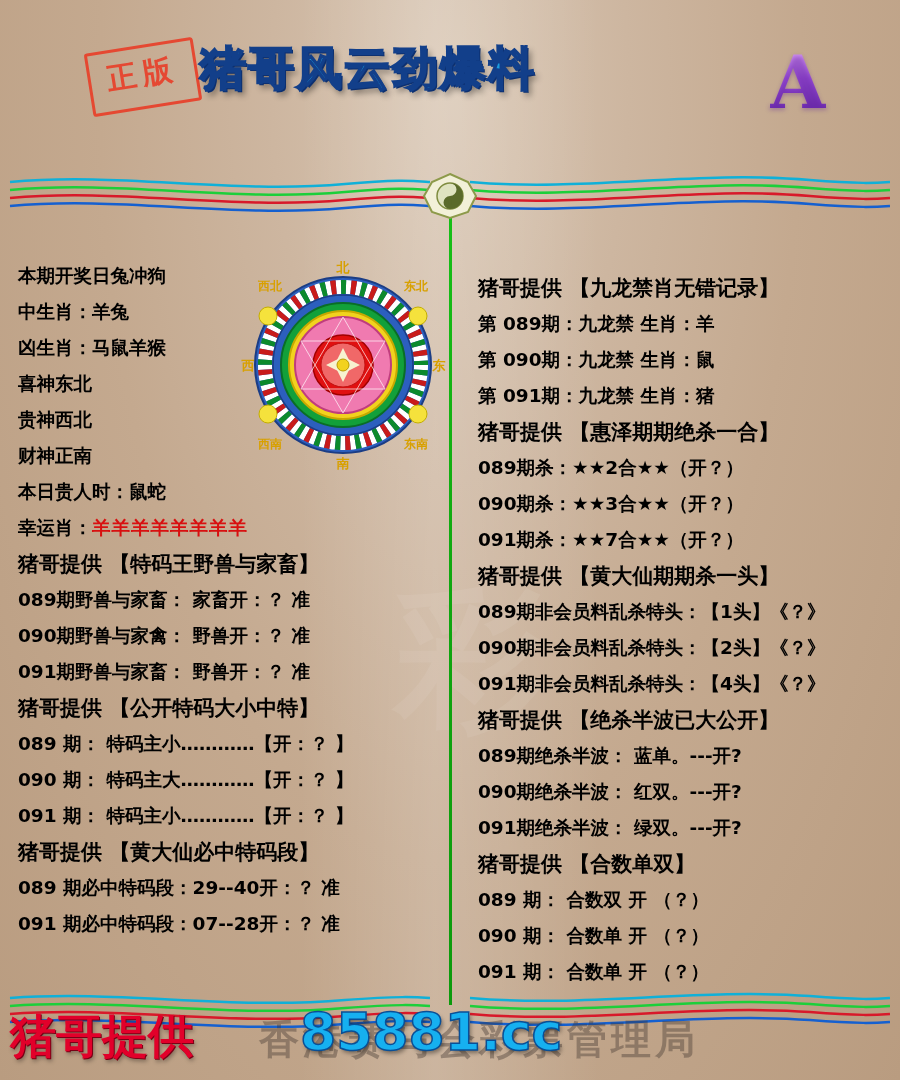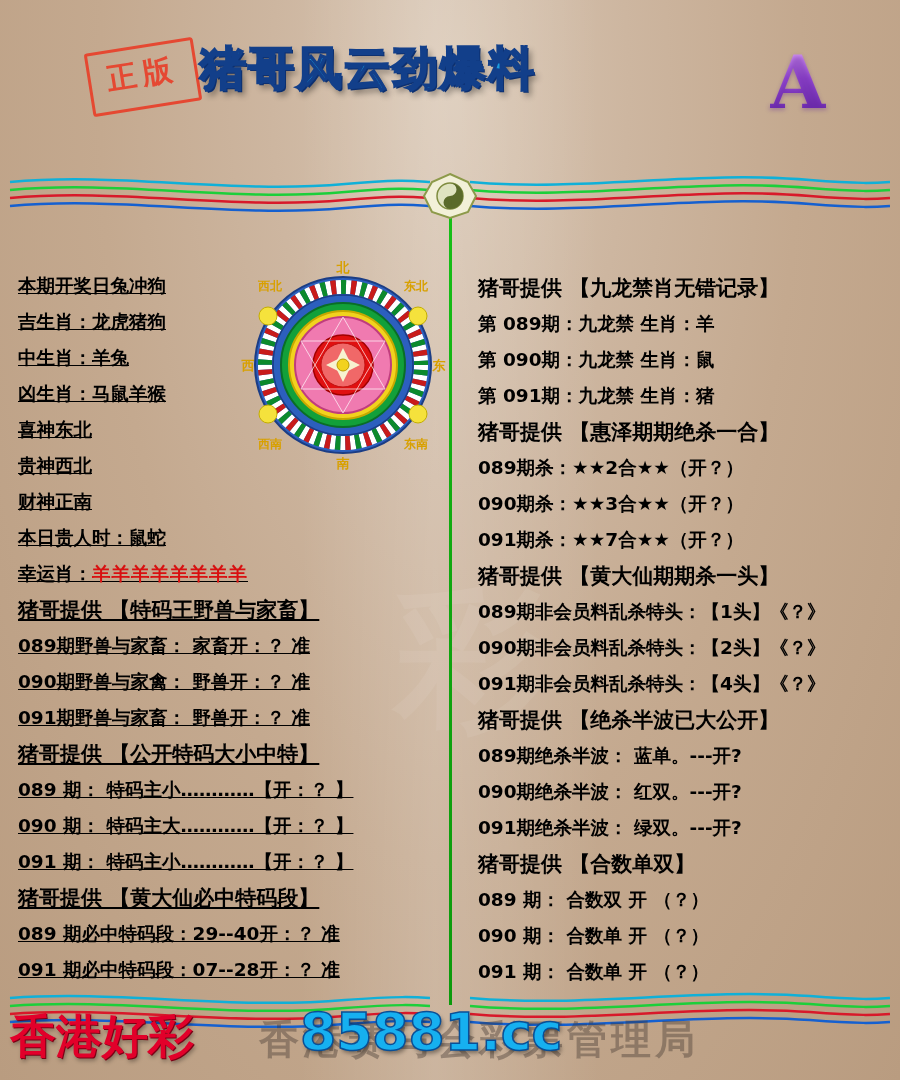--- a/index.html
+++ b/index.html
@@ -108,24 +108,23 @@
     position: absolute;
     left: 449px; top: 205px;
     width: 3px; height: 800px;
     background: linear-gradient(180deg, #17c017 0%, #0fa60f 50%, #0c9a0c 100%);
     z-index: 3;
   }
 
   
   .col-left {
     position: absolute;
-    left: 18px; top: 268px;
+    left: 18px; top: 258px;
     width: 420px;
     z-index: 6;
-    text-decoration: underline;
   }
   .col-right {
     position: absolute;
     left: 478px; top: 270px;
     width: 412px;
     z-index: 6;
   }
   .line {
     font-size: 18.5px;
     line-height: 36px;
@@ -280,21 +279,20 @@
     </g>
 
     <circle cx="32" cy="58" r="9" fill="#f5e23c" stroke="#c4ae00" stroke-width="1"></circle>
     <circle cx="182" cy="58" r="9" fill="#f5e23c" stroke="#c4ae00" stroke-width="1"></circle>
     <circle cx="32" cy="156" r="9" fill="#f5e23c" stroke="#c4ae00" stroke-width="1"></circle>
     <circle cx="182" cy="156" r="9" fill="#f5e23c" stroke="#c4ae00" stroke-width="1"></circle>
   </svg>
 
   <div class="col-left">
     <div class="line">本期开奖日兔冲狗</div>
-    <div class="line">吉生肖：龙虎猪狗</div>
     <div class="line">中生肖：羊兔</div>
     <div class="line">凶生肖：马鼠羊猴</div>
     <div class="line">喜神东北</div>
     <div class="line">贵神西北</div>
     <div class="line">财神正南</div>
     <div class="line">本日贵人时：鼠蛇</div>
     <div class="line"><span>幸运肖：</span><span class="lucky">羊羊羊羊羊羊羊羊</span></div>
     <div class="heading">猪哥提供 【特码王野兽与家畜】</div>
     <div class="line">089期野兽与家畜：    家畜开：？ 准</div>
     <div class="line">090期野兽与家禽：    野兽开：？ 准</div>
@@ -338,17 +336,17 @@
     <path d="M10,34 C120,26 230,46 345,36 C400,32 415,33 430,34" stroke="#1560d0" stroke-width="2.5" fill="none"></path>
     <path d="M470,10 C585,20 695,0 810,8 C860,12 875,11 890,10" stroke="#10b0d8" stroke-width="2.5" fill="none"></path>
     <path d="M470,18 C585,28 695,8 810,16 C860,20 875,19 890,18" stroke="#1ccf3a" stroke-width="2.5" fill="none"></path>
     <path d="M470,26 C585,36 695,16 810,24 C860,28 875,27 890,26" stroke="#d8192a" stroke-width="2.5" fill="none"></path>
     <path d="M470,34 C585,44 695,24 810,32 C860,36 875,35 890,34" stroke="#1560d0" stroke-width="2.5" fill="none"></path>
   </svg>
 
   <div class="watermark">香港赛马会彩票管理局</div>
 
   <div class="bottom-text">
-    <div class="hk-red">香港好彩</div>
+    <div class="hk-red">猪哥提供</div>
     <div class="site">85881.cc</div>
   </div>
 
 </div>
 
 </body></html>

